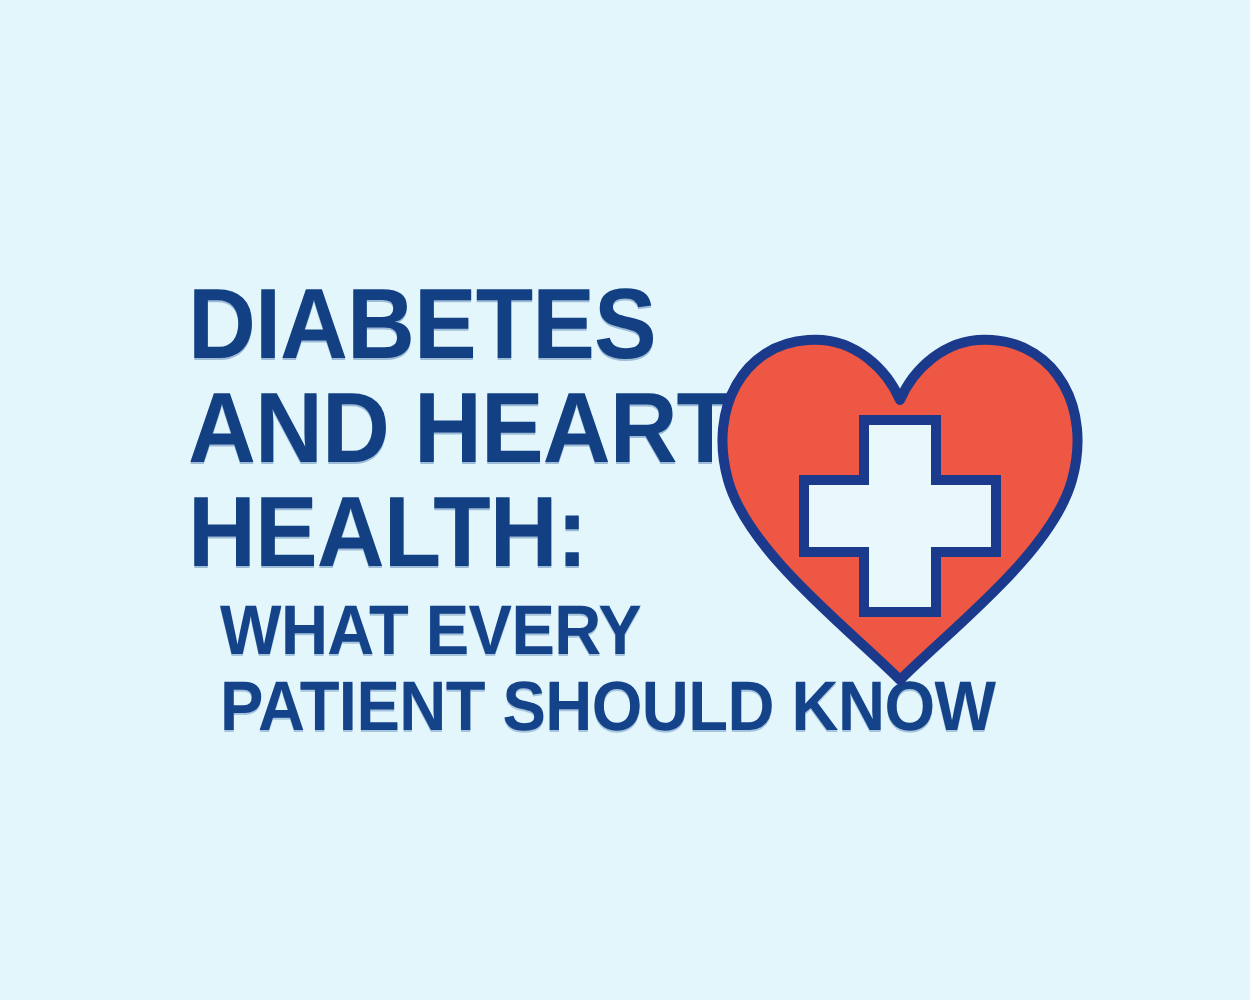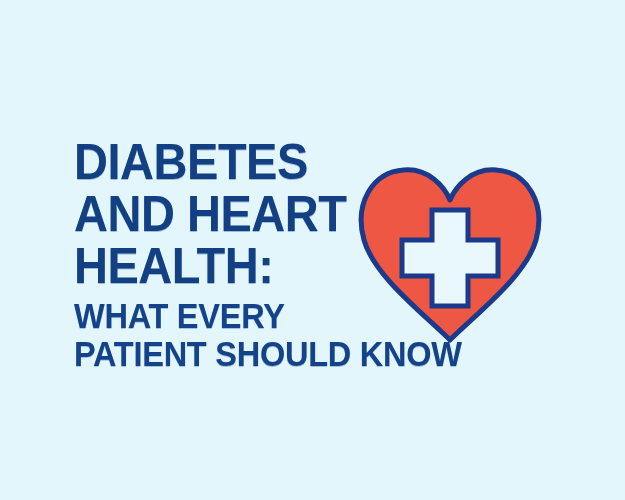--- a/index.html
+++ b/index.html
@@ -19,21 +19,21 @@
     position: relative;
     width: 625px;
     height: 500px;
     background: #e3f6fc;
     overflow: hidden;
   }
 
   
   #text-block {
     position: absolute;
-    left: 74px;
+    left: 94px;
     top: 136px;
     width: 350px;
   }
 
   .headline-line {
     font-family: "Liberation Sans", sans-serif;
     font-weight: bold;
     font-size: 50px;
     line-height: 52px;
     letter-spacing: -0.5px;
@@ -53,21 +53,21 @@
     letter-spacing: -0.3px;
     color: #15438a;
     text-transform: uppercase;
     white-space: nowrap;
     transform: scaleX(0.93);
     transform-origin: left center;
     text-shadow: 0 1px 0 rgba(30,80,150,0.3);
   }
 
   #headline { margin: 0; padding: 0; }
-  #subhead  { margin: 0; padding: 0; margin-top: 5px; }
+  #subhead  { margin: 16px; padding: 0; margin-top: 5px; }
 
   
   #heart-graphic {
     position: absolute;
     left: 354px;
     top: 158px;
     width: 200px;
     height: 190px;
   }
   #heart-graphic svg {

